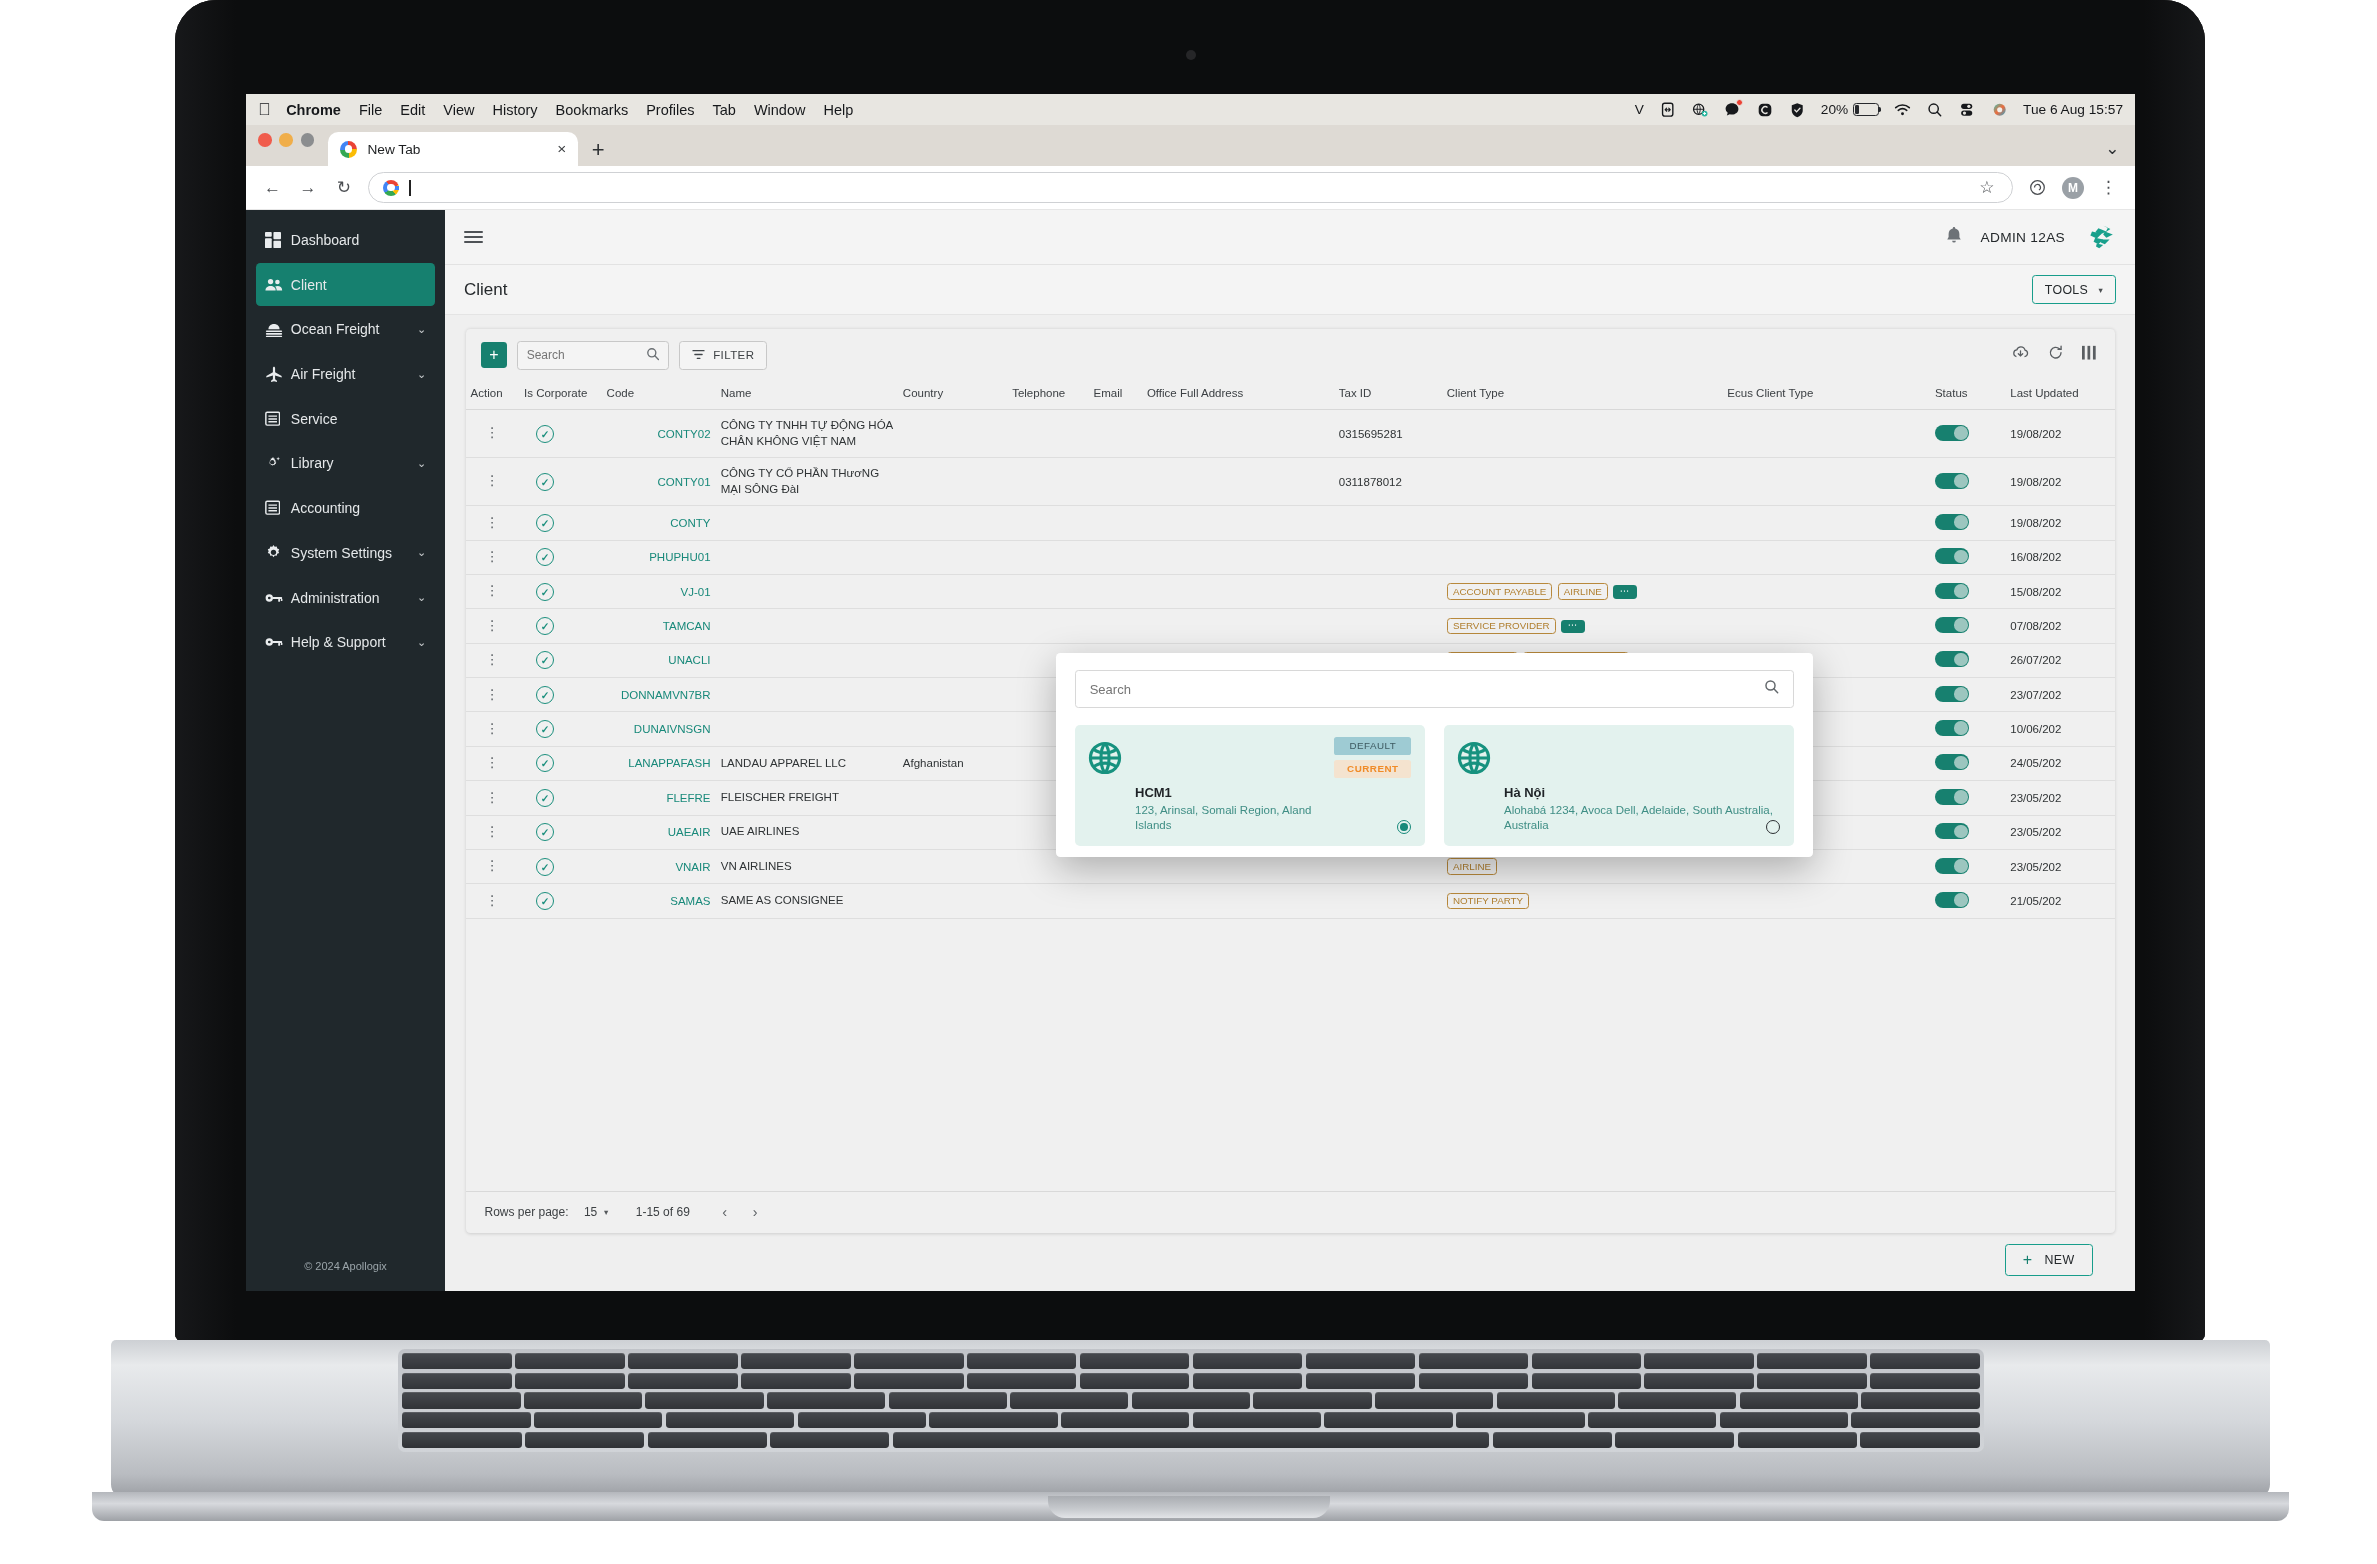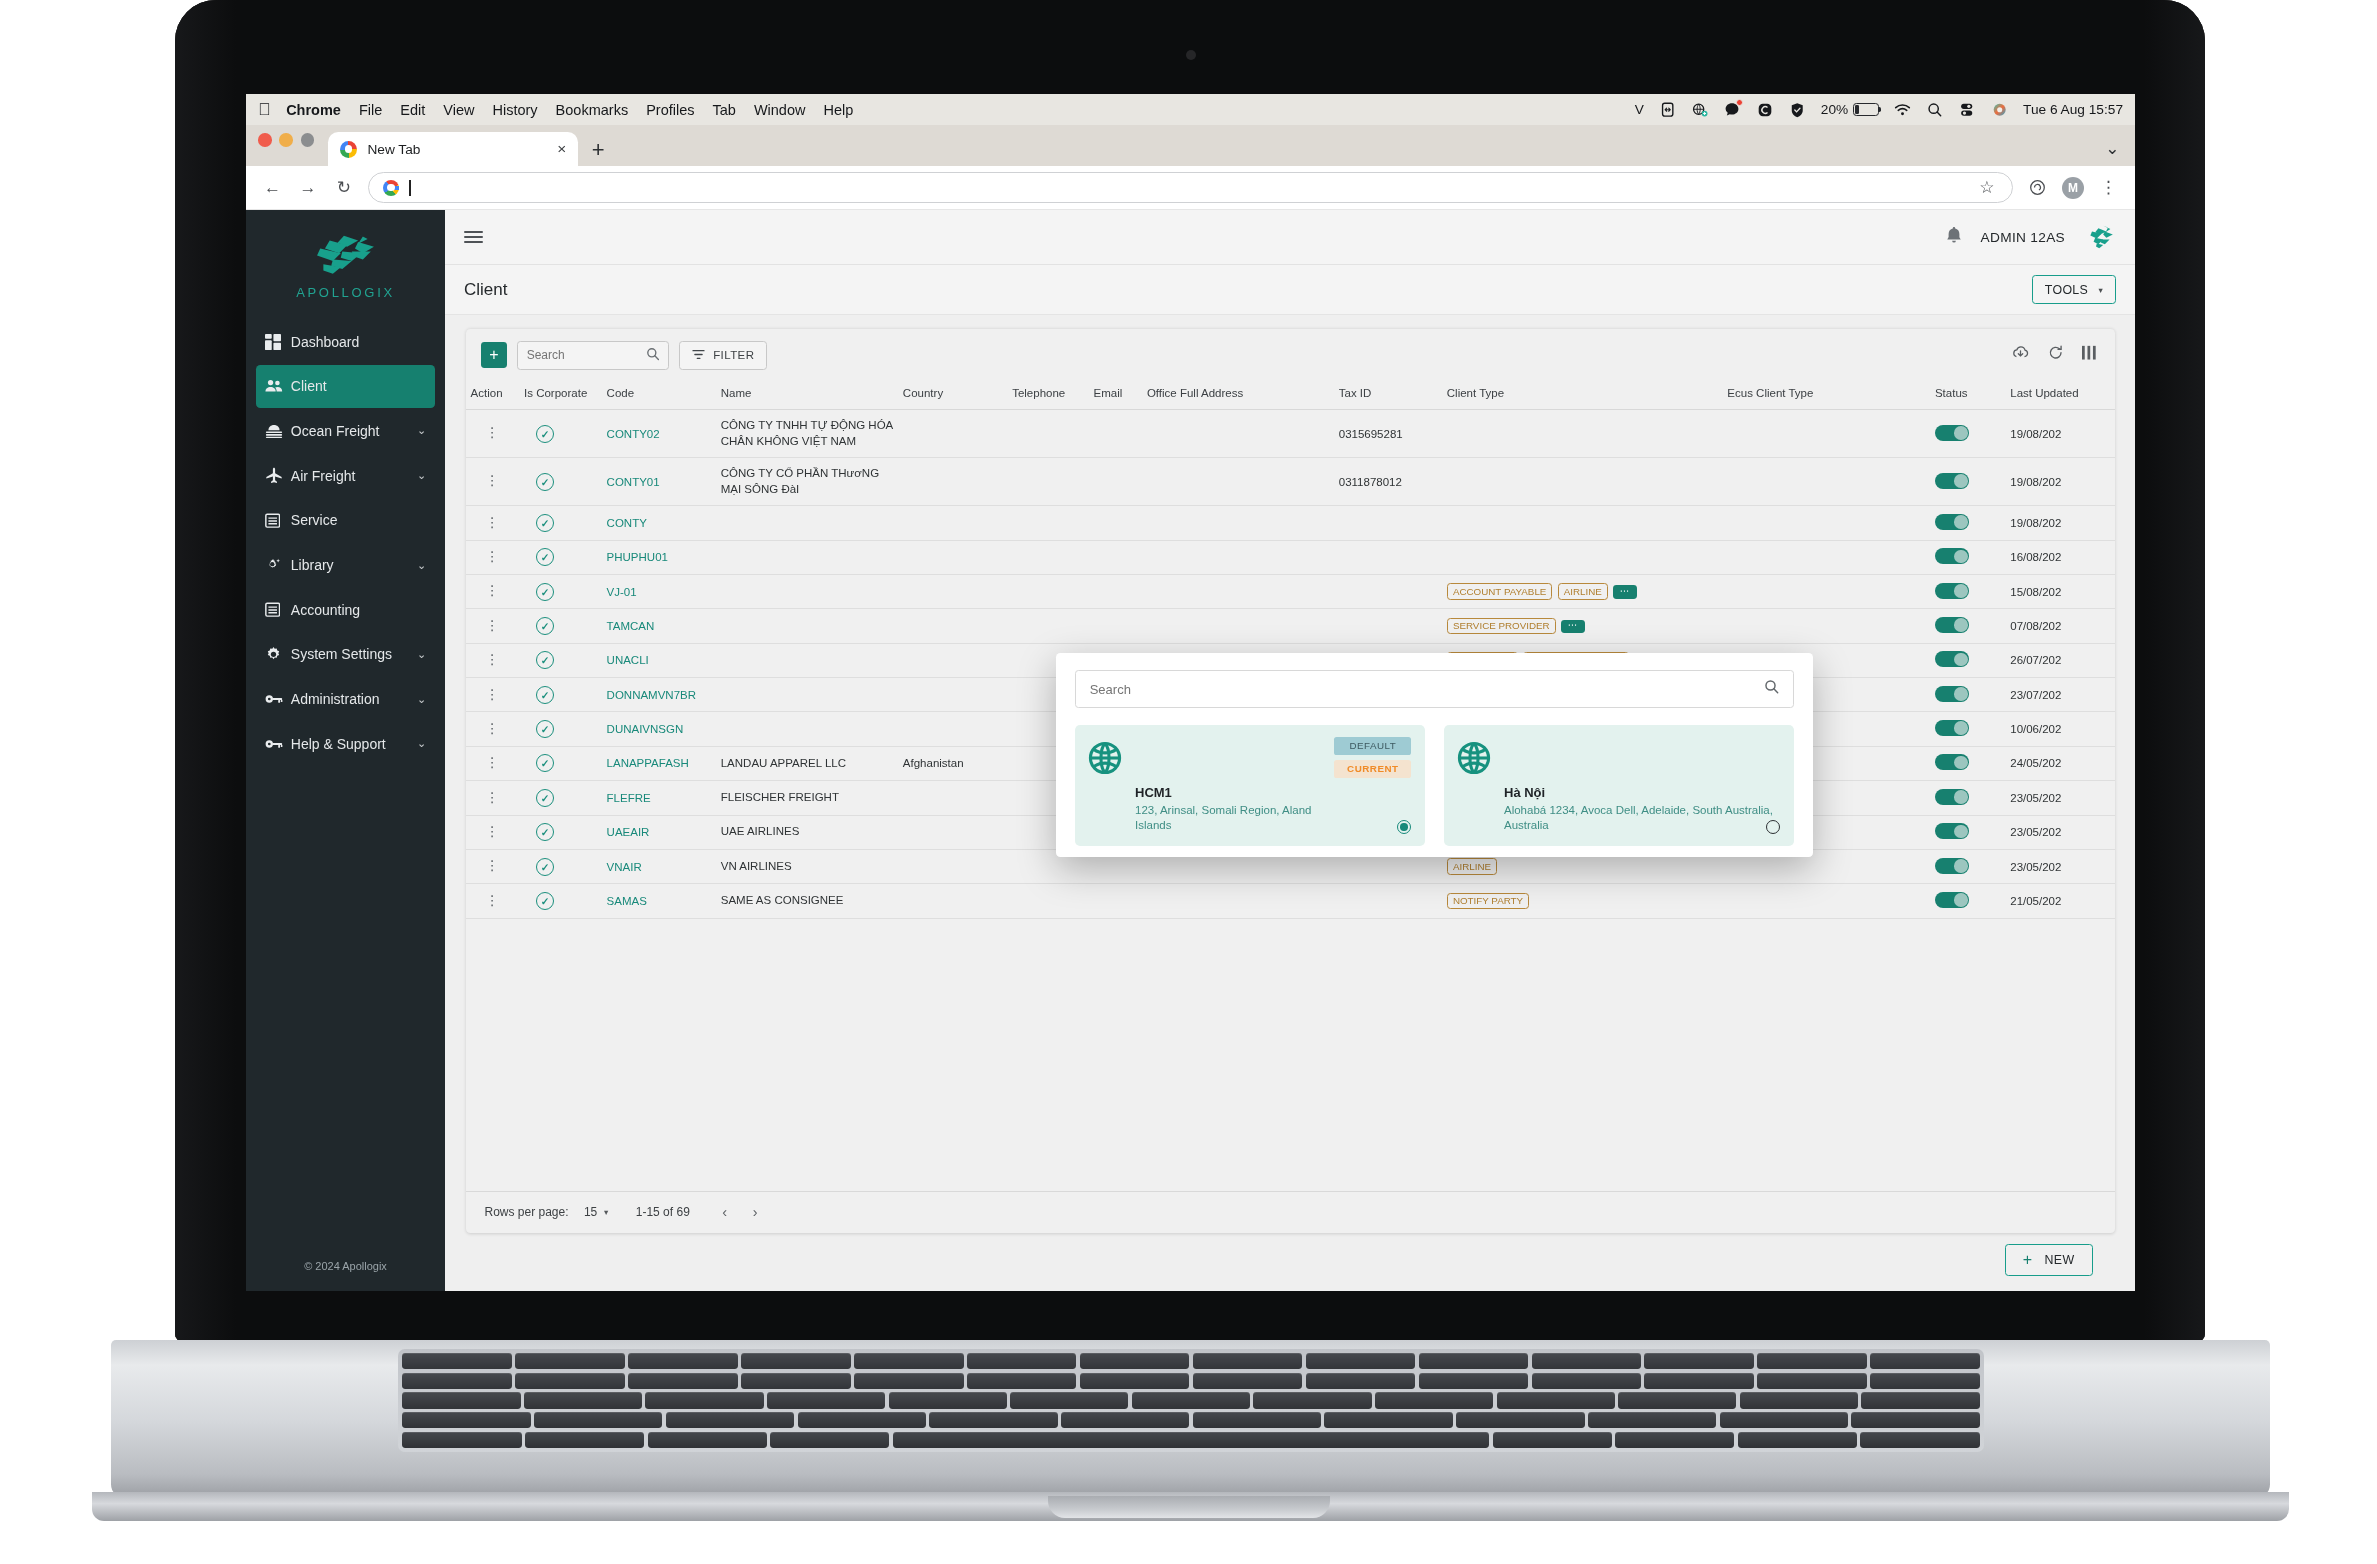--- a/index.html
+++ b/index.html
@@ -372,21 +372,21 @@
     vertical-align: bottom;
   }
   table.grid td {
     font-size: 11.5px; color: #2f3335;
     padding: 7.7px 5.1px;
     border-bottom: 0.9px solid #dedede;
     vertical-align: middle;
   }
   .c-action { width: 44px; }
   .c-corp   { width: 68px; }
-  .c-code   { width: 94px; }
+  .c-code   { width: 94px; text-align: right; }
   .c-name   { width: 150px; }
   .c-country{ width: 90px; }
   .c-tel    { width: 67px; }
   .c-email  { width: 44px; }
   .c-addr   { width: 158px; }
   .c-tax    { width: 89px; }
   .c-ctype  { width: 231px; }
   .c-ecus   { width: 171px; }
   .c-status { width: 62px; }
   .c-last   { width: 90px; }
@@ -689,36 +689,20 @@
             <path d="M6.5 10a3.5 3.5 0 1 1 5.2 3" fill="none" stroke="currentColor" stroke-width="1.4"></path>
           </svg>
       </span>
       <span class="avatar-m">M</span>
       <span class="tb-ico">⋮</span>
     </div>
 
     <div class="app">
 
       <div class="sidebar">
-        <div class="logo-wrap">
-          <svg class="logo-bird" viewBox="0 0 100 66">
-            <g fill="#18a08c">
-              <path d="M62 4 78 12 66 18 72 9z"></path>
-              <path d="M48 8 66 14 52 22 40 17z"></path>
-              <path d="M30 14 52 20 42 30 24 24z"></path>
-              <path d="M66 16 86 22 72 30 62 24z"></path>
-              <path d="M18 24 44 30 34 40 14 33z"></path>
-              <path d="M46 28 70 30 58 40 44 36z"></path>
-              <path d="M34 38 58 40 46 50 32 46z"></path>
-              <path d="M22 44 44 48 34 56 22 52z"></path>
-              <path d="M58 28 82 28 72 38 60 34z"></path>
-            </g>
-          </svg>
-          <div class="logo-text">APOLLOGIX</div>
-        </div>
         <div class="nav">
 
           <div class="nav-item">
             <span class="nav-ico">
               <svg width="16" height="16" viewBox="0 0 19 19" fill="currentColor">
                   <rect x="0" y="0" width="8" height="5.5" rx="1"></rect>
                   <rect x="10" y="0" width="9" height="8.5" rx="1"></rect>
                   <rect x="0" y="7.5" width="8" height="11.5" rx="1"></rect>
                   <rect x="10" y="10.5" width="9" height="8.5" rx="1"></rect>
                 </svg>

